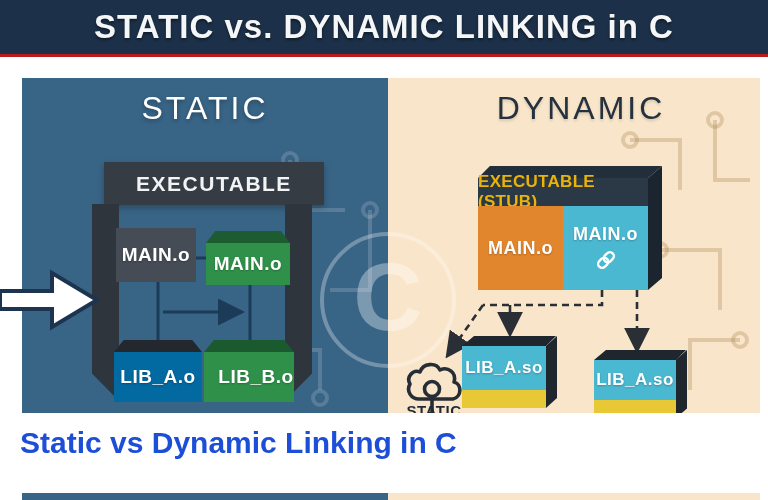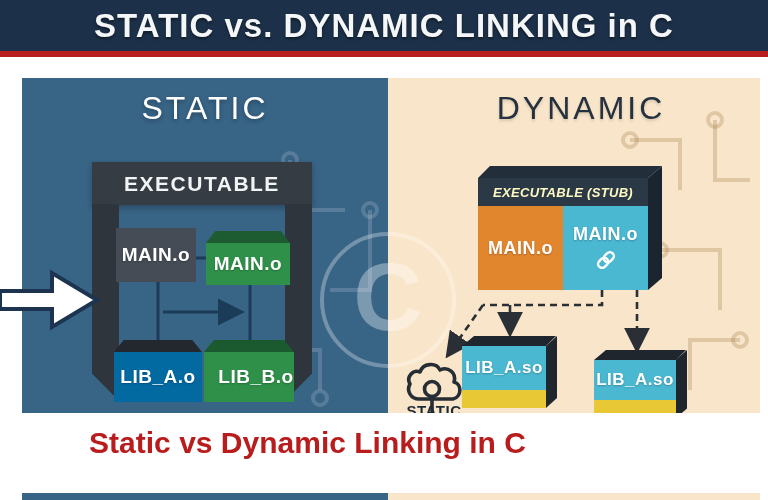--- a/index.html
+++ b/index.html
@@ -2,21 +2,21 @@
 <html><head>
 <meta charset="utf-8">
 <style>
   * { margin:0; padding:0; box-sizing:border-box; }
   html,body { background:#ffffff; }
   body { font-family:"Liberation Sans", sans-serif; }
   .stage { position:relative; width:768px; height:500px; overflow:hidden; background:#ffffff; }
 
   
   .banner { position:absolute; left:0; top:0; width:768px; height:57px;
-            background:#1c3149; border-bottom:6px solid #b91c1c;
+            background:#1c3149; border-bottom:3px solid #b91c1c;
             display:flex; align-items:center; justify-content:center; z-index:5; }
   .banner-title { color:#f4f6f8; font-size:33px; font-weight:bold; letter-spacing:1px;
                   text-shadow:0 2px 3px rgba(0,0,0,.45); white-space:nowrap; }
 
   
   .panel-static  { position:absolute; left:22px;  top:78px; width:366px; height:422px; background:#386486; z-index:1; }
   .panel-dynamic { position:absolute; left:388px; top:78px; width:372px; height:422px; background:#f9e6ca; z-index:1; }
   .circuit { position:absolute; z-index:1; pointer-events:none; }
 
   .panel-heading { position:absolute; top:90px; text-align:center; font-weight:normal;
@@ -24,21 +24,21 @@
   .heading-static  { left:22px;  width:366px; color:#ffffff; text-shadow:0 2px 4px rgba(0,0,0,.3); }
   .heading-dynamic { left:388px; width:372px; color:#25313e; text-shadow:0 2px 3px rgba(0,0,0,.15);padding-left:14px; }
 
   
   .watermark { position:absolute; left:320px; top:232px; width:136px; height:136px;
                border:4px solid rgba(255,255,255,.30); border-radius:50%;
                display:flex; align-items:center; justify-content:center; z-index:2; }
   .watermark span { font-size:96px; font-weight:bold; color:rgba(255,255,255,.34); line-height:1; margin-top:-6px; }
 
   
-  .frame-top { position:absolute; left:92px; top:162px; width:220px; height:43px; background:#363c44;
+  .frame-top { position:absolute; left:104px; top:162px; width:220px; height:43px; background:#363c44;
                display:flex; align-items:center; justify-content:center; z-index:3;
                box-shadow:0 3px 6px rgba(0,0,0,.25); }
   .frame-top span { color:#f2f3f4; font-weight:bold; font-size:21px; letter-spacing:1.5px; }
   .frame-leg { position:absolute; top:204px; width:27px; height:197px; background:#2f353d; z-index:3; }
   .frame-leg.left  { left:92px;  clip-path:polygon(0 0,100% 0,100% 100%,0 86%); }
   .frame-leg.right { left:285px; clip-path:polygon(0 0,100% 0,100% 86%,0 100%); }
 
   
   .obj-label { color:#ffffff; font-weight:bold; letter-spacing:.5px; text-shadow:0 1px 2px rgba(0,0,0,.25); }
 
@@ -64,42 +64,42 @@
   .static-connectors { position:absolute; left:22px; top:78px; z-index:3; }
   .big-arrow { position:absolute; left:0; top:266px; z-index:6; }
 
   
   .stub-topface { position:absolute; left:478px; top:166px; width:184px; height:12px; background:#222e39;
                   clip-path:polygon(6.5% 0,100% 0,92.4% 100%,0 100%); z-index:3; }
   .stub-sideface { position:absolute; left:648px; top:166px; width:14px; height:124px; background:#1b2530;
                    clip-path:polygon(0 9.7%,100% 0,100% 90.3%,0 100%); z-index:3; }
   .stub-header { position:absolute; left:478px; top:178px; width:170px; height:28px; background:#2b3845;
                  display:flex; align-items:center; justify-content:center; z-index:4; }
-  .stub-header span { color:#fef9c3; font-weight:bold; font-size:13px; letter-spacing:.3px;font-style:italic; }
+  .stub-header span { color:#eab308; font-weight:bold; font-size:17px; letter-spacing:.3px; }
   .stub-orange { position:absolute; left:478px; top:206px; width:85px; height:84px; background:#e2862e;
                  display:flex; align-items:center; justify-content:center; z-index:4; }
   .stub-teal { position:absolute; left:563px; top:206px; width:85px; height:84px; background:#4bb8d1;
                display:flex; flex-direction:column; align-items:center; justify-content:center; gap:3px; z-index:4; }
 
   
   .libso-topface { position:absolute; height:10px; background:#20262e; z-index:3; }
   .libso-sideface { position:absolute; width:11px; background:#20262e; z-index:3;
                     clip-path:polygon(0 14%,100% 0,100% 86%,0 100%); }
   .libso-teal { position:absolute; background:#4bb8d1; display:flex; align-items:center; justify-content:center; z-index:4; }
   .libso-yellow { position:absolute; background:#e9c835; z-index:4; }
 
   .dyn-connectors { position:absolute; left:388px; top:78px; z-index:3; }
   .cloud { position:absolute; left:402px; top:353px; z-index:3; }
   .runtime-label { position:absolute; left:396px; top:402px; width:76px; text-align:center;
                    font-size:15px; font-weight:bold; color:#1d2b38; letter-spacing:.5px; z-index:3; }
 
   
   .footer { position:absolute; left:0; top:413px; width:768px; height:80px; background:#ffffff; z-index:10; }
-  .footer-caption { position:absolute; left:20px; top:13px; width:575px; text-align:center;
-                    font-size:30px; font-weight:bold; color:#b91c1c; }
+  .footer-caption { position:absolute; left:20px; top:13px; width:575px; text-align:left;
+                    font-size:30px; font-weight:bold; color:#1d4ed8; }
   .logo { position:absolute; left:606px; top:0; width:158px; }
   .logo-acronym { font-family:"Liberation Serif", serif; font-size:47px; color:#1f3c72;
                   letter-spacing:4px; line-height:48px; }
   .logo-sub { font-family:"Liberation Serif", serif; font-size:15px; color:#5f5f5f; line-height:16px; }
 </style>
 </head>
 <body>
 
 <div class="stage">
 

